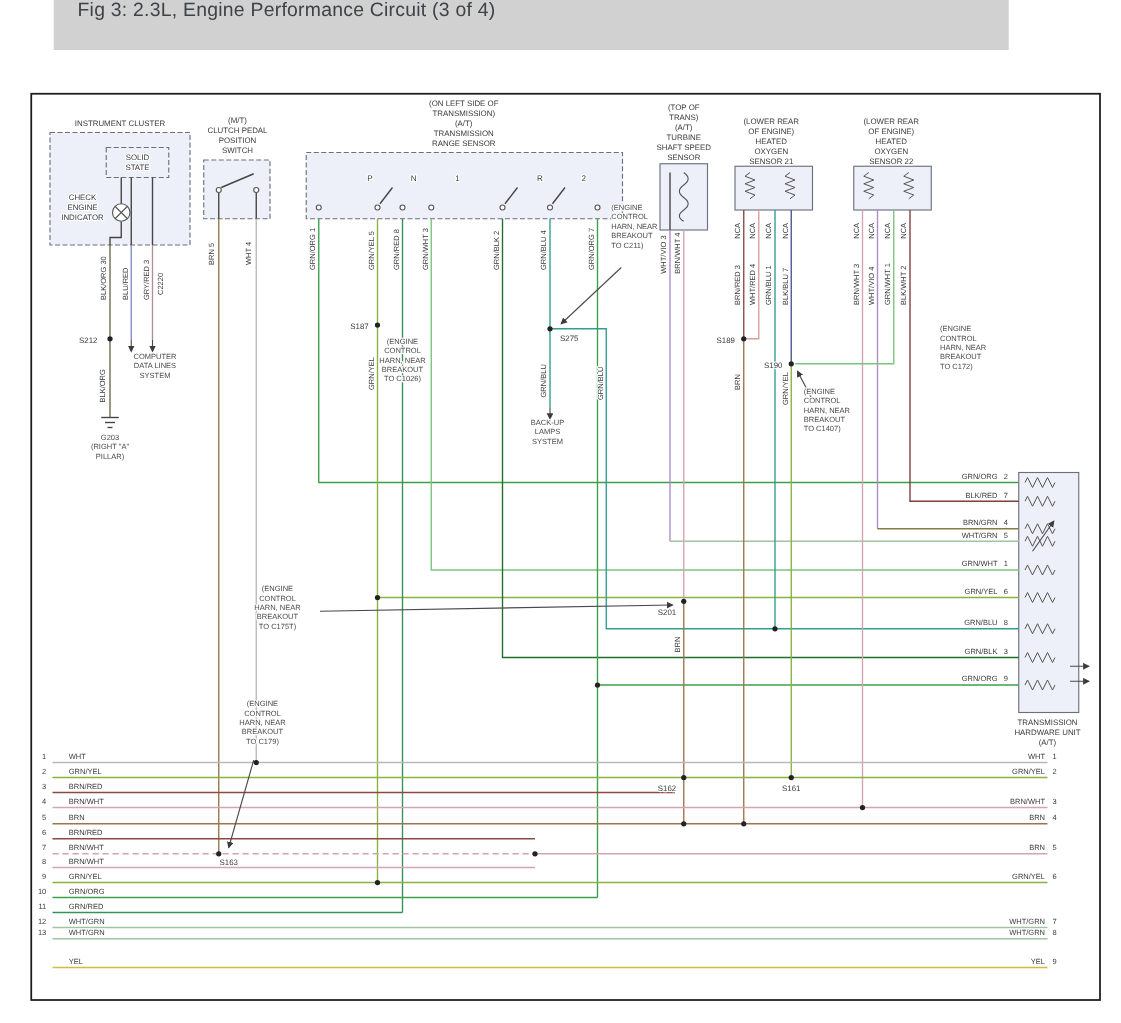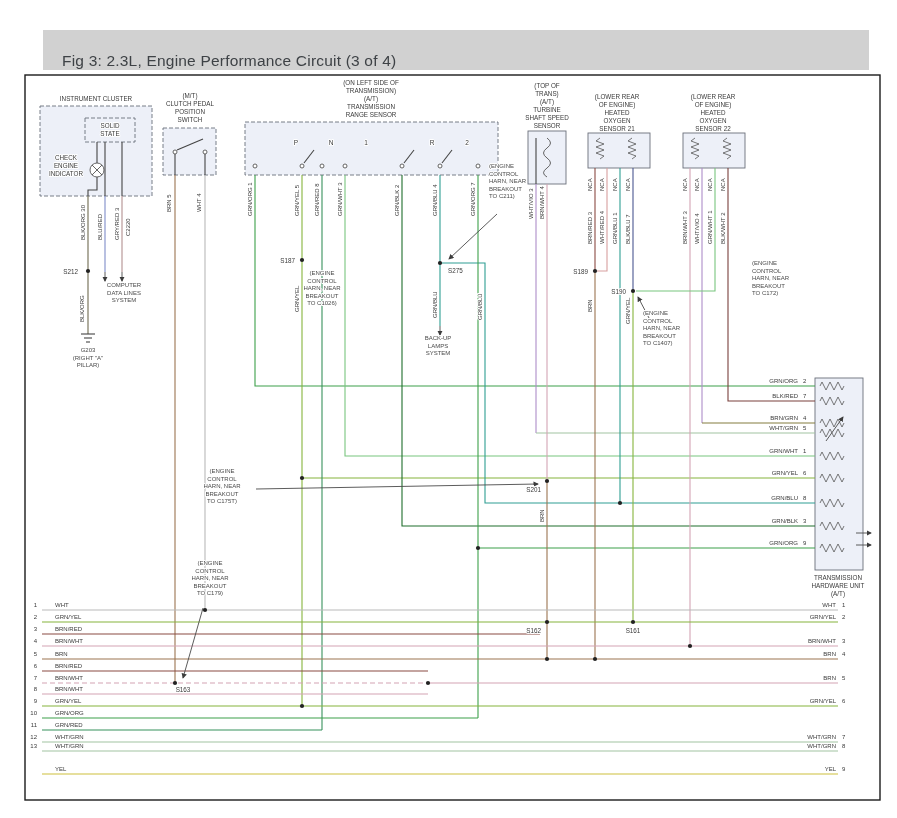--- a/index.html
+++ b/index.html
@@ -1,18 +1,18 @@
 <!DOCTYPE html>
 <html><head>
 <meta charset="utf-8">
 <style>
   html,body{margin:0;padding:0;background:#ffffff;width:897px;height:818px;overflow:hidden;
     font-family:"Liberation Sans",sans-serif;}
-  .titlebar{position:absolute;left:43px;top:0;width:826px;height:40px;background:#d1d1d1;
-    display:flex;align-items:flex-end;margin-top:30px;}
+  .titlebar{position:absolute;left:43px;top:0;width:764px;height:40px;background:#d1d1d1;
+    display:flex;align-items:flex-start;}
   .titlebar .title{padding-left:19px;font-size:15.5px;color:#3e4246;letter-spacing:.2px;}
   #wiring-svg{position:absolute;left:0;top:0;}
   #wiring-svg text{paint-order:stroke;stroke:#ffffff;stroke-width:1.8px;stroke-linejoin:round;
     font-family:"Liberation Sans",sans-serif;}
 </style>
 </head>
 <body>
 
 <div class="titlebar">
   <div class="title">Fig 3: 2.3L, Engine Performance Circuit (3 of 4)</div>

